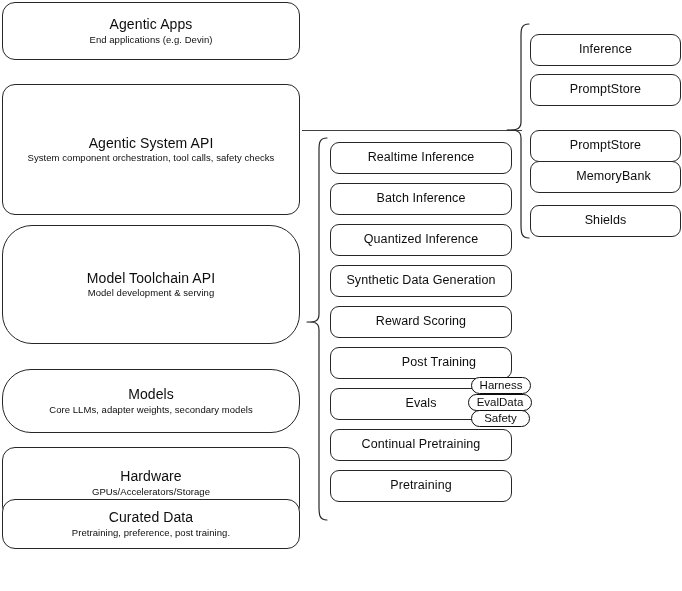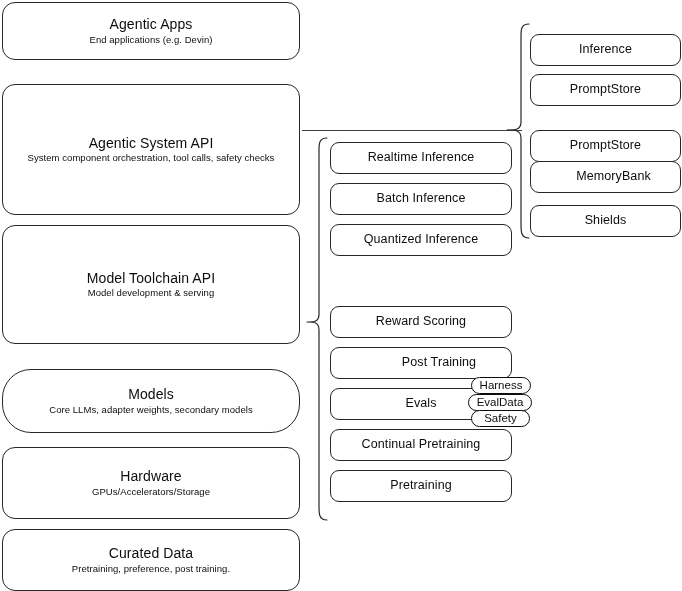--- a/index.html
+++ b/index.html
@@ -105,36 +105,36 @@
   <div class="box layer-box" style="top:2px;height:58px;">
     <div class="title">Agentic Apps</div>
     <div class="subtitle">End applications (e.g. Devin)</div>
   </div>
 
   <div class="box layer-box" style="top:84px;height:131px;">
     <div class="title">Agentic System API</div>
     <div class="subtitle">System component orchestration, tool calls, safety checks</div>
   </div>
 
-  <div class="box layer-box" style="top:225px;height:119px;">
+  <div class="box layer-box" style="top:225px;height:119px;border-radius:30px;">
     <div class="title">Model Toolchain API</div>
     <div class="subtitle">Model development &amp; serving</div>
   </div>
 
   <div class="box layer-box" style="top:369px;height:64px;border-radius:29px;">
     <div class="title">Models</div>
     <div class="subtitle">Core LLMs, adapter weights, secondary models</div>
   </div>
 
   <div class="box layer-box" style="top:447px;height:72px;">
     <div class="title">Hardware</div>
     <div class="subtitle">GPUs/Accelerators/Storage</div>
   </div>
 
-  <div class="box layer-box" style="top:529px;height:62px;">
+  <div class="box layer-box" style="top:499px;height:50px;">
     <div class="title">Curated Data</div>
     <div class="subtitle">Pretraining, preference, post training.</div>
   </div>
 
   <div class="connector" style="left:302px;top:130px;width:220px;"></div>
 
   <div class="brace" style="left:306px;top:136px;width:22px;height:386px;">
     <svg width="22" height="386" viewBox="0 0 22 386" fill="none">
       <path d="M21 2 C13 2 13 8 13 14 L13 178 C13 186 8 186 1 186 C8 186 13 186 13 194 L13 370 C13 378 13 384 21 384" stroke="#262626" stroke-width="1.2" fill="none" stroke-linecap="round" stroke-linejoin="round"></path>
     </svg>
@@ -148,20 +148,23 @@
 
   <div class="box cap-box" style="top:142px;">
     <div class="title">Realtime Inference</div>
   </div>
   <div class="box cap-box" style="top:183px;">
     <div class="title">Batch Inference</div>
   </div>
   <div class="box cap-box" style="top:224px;">
     <div class="title">Quantized Inference</div>
   </div>
+  <div class="box cap-box" style="top:265px;">
+    <div class="title">Synthetic Data Generation</div>
+  </div>
   <div class="box cap-box" style="top:306px;">
     <div class="title">Reward Scoring</div>
   </div>
   <div class="box cap-box" style="top:347px;padding-left:36px;">
     <div class="title">Post Training</div>
   </div>
   <div class="box cap-box" style="top:388px;">
     <div class="title">Evals</div>
   </div>
   <div class="box cap-box" style="top:429px;">

